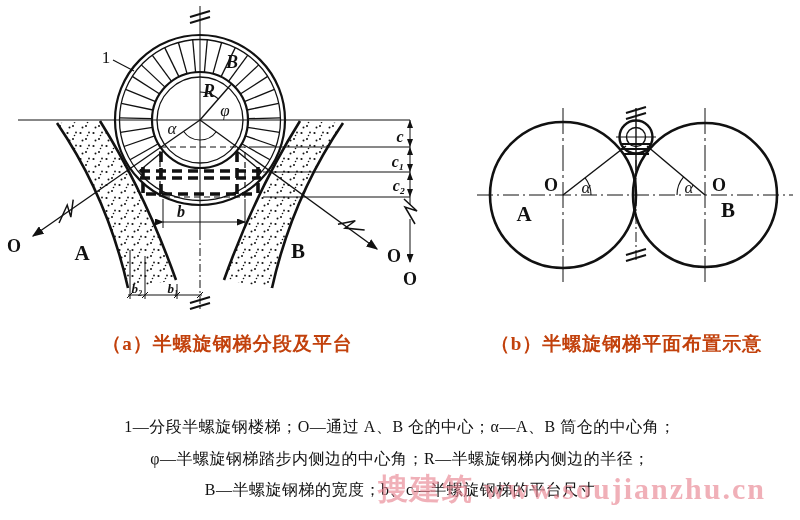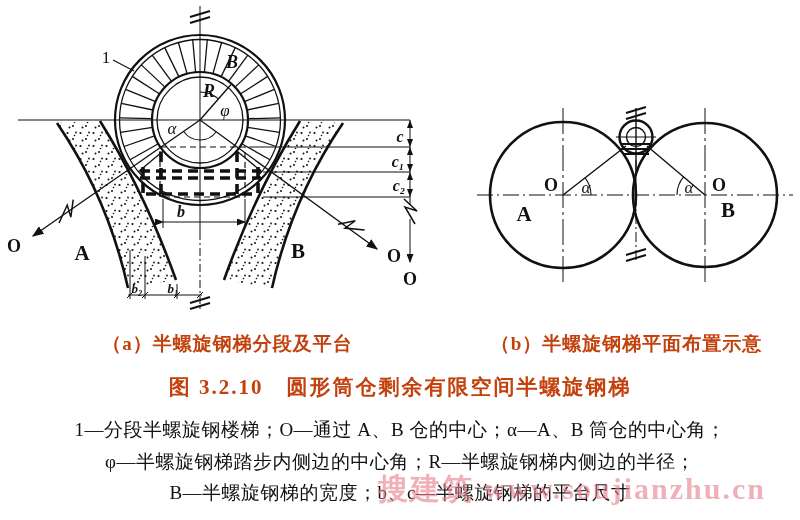--- a/index.html
+++ b/index.html
@@ -7,21 +7,21 @@
         font-family:"Liberation Serif","DejaVu Serif",serif;color:#111;}
   svg{position:absolute;left:0;top:0;}
   svg text{fill:#111;font-family:"Liberation Serif","DejaVu Serif",serif;}
   .lbl-it{font-style:italic;}
   .lbl-b{font-weight:bold;}
   .cap{position:absolute;text-align:center;color:#c2410c;}
   .subcap{font-weight:bold;font-size:19px;letter-spacing:1px;white-space:nowrap;}
   #subcap-a{left:95px;top:331px;width:265px;}
   #subcap-b{left:470px;top:331px;width:313px;}
   #main-caption{left:0;top:373px;width:800px;font-weight:bold;font-size:21px;letter-spacing:2px;}
-  .legend-line{position:absolute;left:0;width:800px;text-align:center;font-size:19px;
+  .legend-line{position:absolute;left:0;width:800px;text-align:center;font-size:16px;
                letter-spacing:0.5px;white-space:nowrap;color:#111;}
   #legend-1{top:417px;}
   #legend-2{top:449px;}
   #legend-3{top:480px;}
   #watermark{position:absolute;left:378px;top:469px;font-size:30px;font-weight:bold;
              letter-spacing:2px;white-space:nowrap;opacity:0.62;z-index:5;}
 </style>
 </head>
 <body>
 
@@ -213,20 +213,19 @@
         <text x="719" y="191" font-size="18" text-anchor="middle" class="lbl-b">O</text>
         <text x="689" y="193" font-size="17" text-anchor="middle" class="lbl-it">α</text>
         <text x="524" y="221" font-size="21" text-anchor="middle" class="lbl-b">A</text>
         <text x="728" y="217" font-size="21" text-anchor="middle" class="lbl-b">B</text>
       </g>
     </g>
   </svg>
 
   <div class="cap subcap" id="subcap-a">（a）半螺旋钢梯分段及平台</div>
   <div class="cap subcap" id="subcap-b">（b）半螺旋钢梯平面布置示意</div>
-  <div class="cap" id="main-caption">图 3.2.10　圆形筒仓剩余有限空间半螺旋钢梯</div>
   <div class="legend-line" id="legend-1">1—分段半螺旋钢楼梯；O—通过 A、B 仓的中心；α—A、B 筒仓的中心角；</div>
   <div class="legend-line" id="legend-3">B—半螺旋钢梯的宽度；b、c—半螺旋钢梯的平台尺寸</div>
   <div class="legend-line" id="legend-2">φ—半螺旋钢梯踏步内侧边的中心角；R—半螺旋钢梯内侧边的半径；</div>
 
   <div id="watermark" style="color: rgb(232, 128, 142);">搜建筑 www.soujianzhu.cn</div>
 
 </div>
 
 </body></html>

